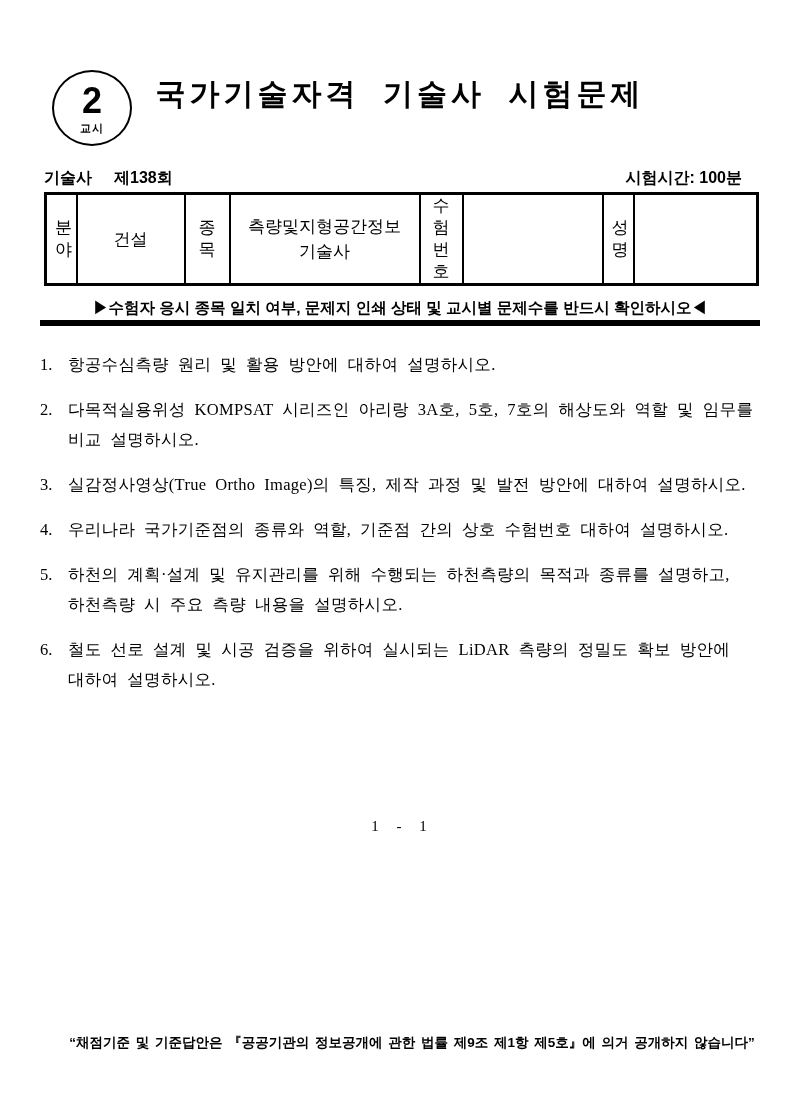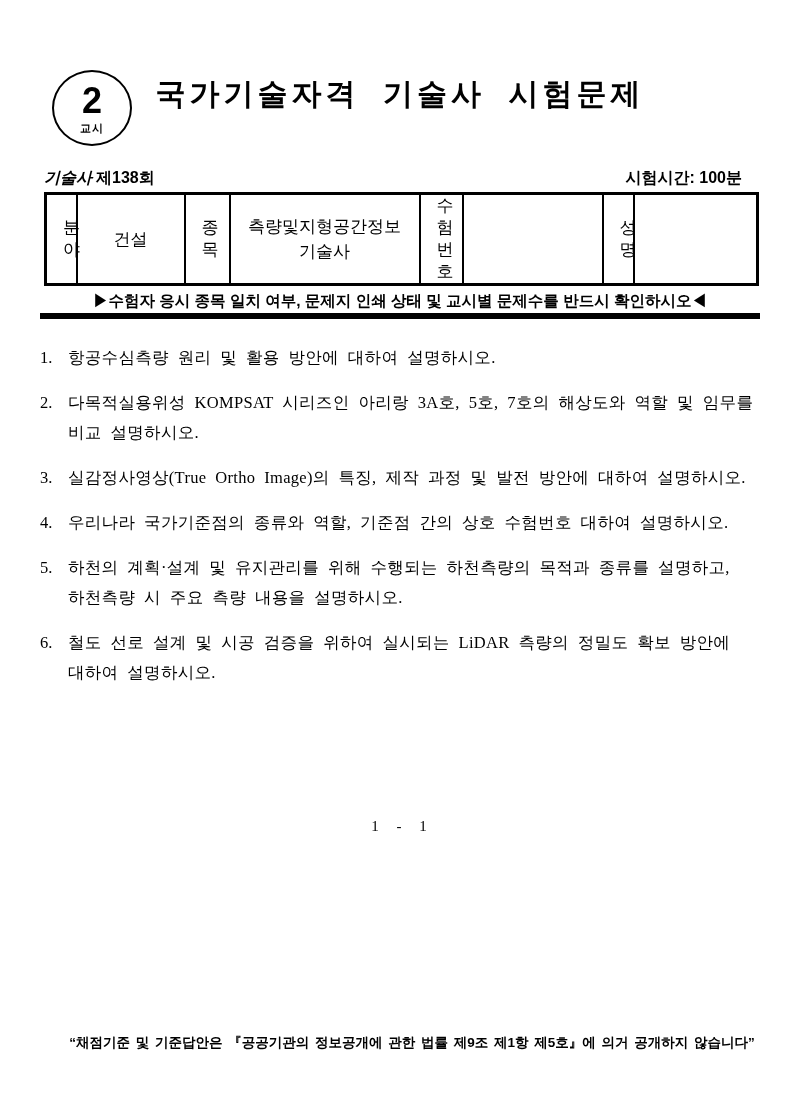--- a/index.html
+++ b/index.html
@@ -42,45 +42,45 @@
 
   .meta-row {
     display: flex;
     justify-content: space-between;
     align-items: flex-end;
     margin: 56px 58px 0 44px;
     font-family: "Liberation Sans", sans-serif;
     font-weight: bold;
     font-size: 16px;
   }
-  .meta-doc-type { margin-right: 4px; font-style: italic; }
+  .meta-doc-type { margin-right: 22px; }
 
   
   .info-table {
     border-collapse: collapse;
     table-layout: fixed;
     margin: 3px 0 0 44px;
     width: 712px;
     border: 3px solid #000;
   }
   .info-table td {
     border: 2px solid #000;
     text-align: center;
     vertical-align: middle;
-    padding: 0 16px;
+    padding: 0 8px;
     height: 50px;
     font-size: 17px;
   }
   .cell-label { word-break: break-all; line-height: 22px; font-size: 16px; }
   .cell-subject { font-size: 19px; line-height: 25px; word-break: keep-all; padding: 0 2px; }
   .cell-field-value { font-size: 17px; }
 
   
   .notice {
-    margin: 5px 40px 0 40px;
+    margin: 12px 40px 0 40px;
     text-align: center;
     font-family: "Liberation Sans", sans-serif;
     font-weight: bold;
     font-size: 15.5px;
     line-height: 20px;
   }
   .double-rule {
     margin: 2px 40px 0 40px;
     height: 3px;
     border-top: 2px solid #000;

